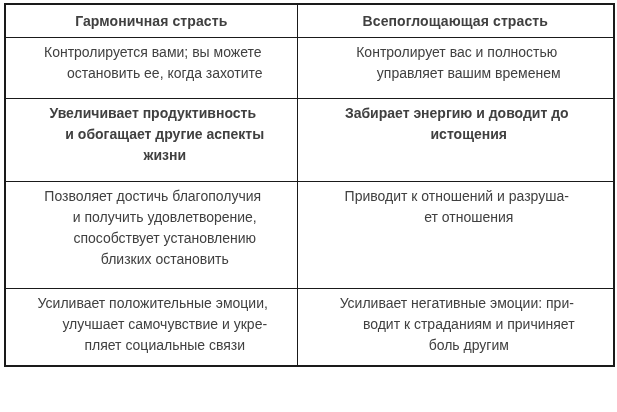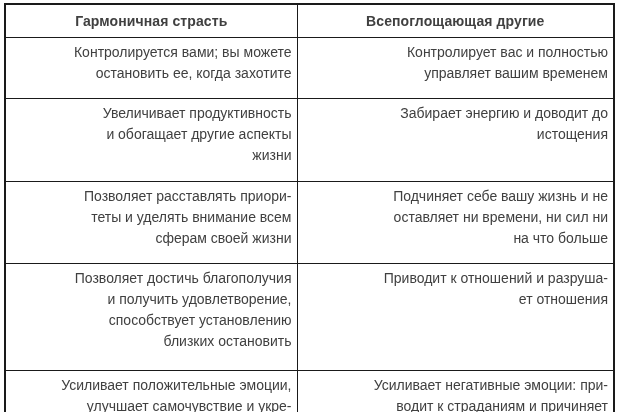--- a/index.html
+++ b/index.html
@@ -32,67 +32,59 @@
   table.cmp th {
     font-weight: bold;
     text-align: center;
     vertical-align: middle;
     height: 28px;
     padding: 2px 4px;
     letter-spacing: 0.1px;
   }
   table.cmp td {
     vertical-align: top;
-    text-align: right;
+    text-align: center;
     padding: 4px 5px 6px 32px;
     text-indent: -24px;       
     white-space: pre-line;    
     font-weight: normal;
   }
   tr.rh1 td { height: 50px; }
-  tr.rh2 td { height: 72px; }
+  tr.rh2 td { height: 72px; font-weight: bold; }
   tr.rh3 td { height: 71px; }
   tr.rh4 td { height: 96px; }
   tr.rh5 td { height: 66px; }
 </style>
 </head>
 <body>
 
 <table class="cmp">
   <colgroup>
     <col class="c-left">
     <col class="c-right">
   </colgroup>
   <thead>
     <tr>
       <th>Гармоничная страсть</th>
-      <th>Всепоглощающая другие</th>
+      <th>Всепоглощающая страсть</th>
     </tr>
   </thead>
   <tbody>
     <tr class="rh1">
       <td>Контролируется вами; вы можете
 остановить ее, когда захотите</td>
       <td>Контролирует вас и полностью
 управляет вашим временем</td>
     </tr>
     <tr class="rh2">
       <td>Увеличивает продуктивность
 и обогащает другие аспекты
 жизни</td>
       <td>Забирает энергию и доводит до
 истощения</td>
-    </tr>
-    <tr class="rh3">
-      <td>Позволяет расставлять приори-
-теты и уделять внимание всем
-сферам своей жизни</td>
-      <td>Подчиняет себе вашу жизнь и не
-оставляет ни времени, ни сил ни
-на что больше</td>
     </tr>
     <tr class="rh4">
       <td>Позволяет достичь благополучия
 и получить удовлетворение,
 способствует установлению
 близких остановить</td>
       <td>Приводит к отношений и разруша-
 ет отношения</td>
     </tr>
     <tr class="rh5">

